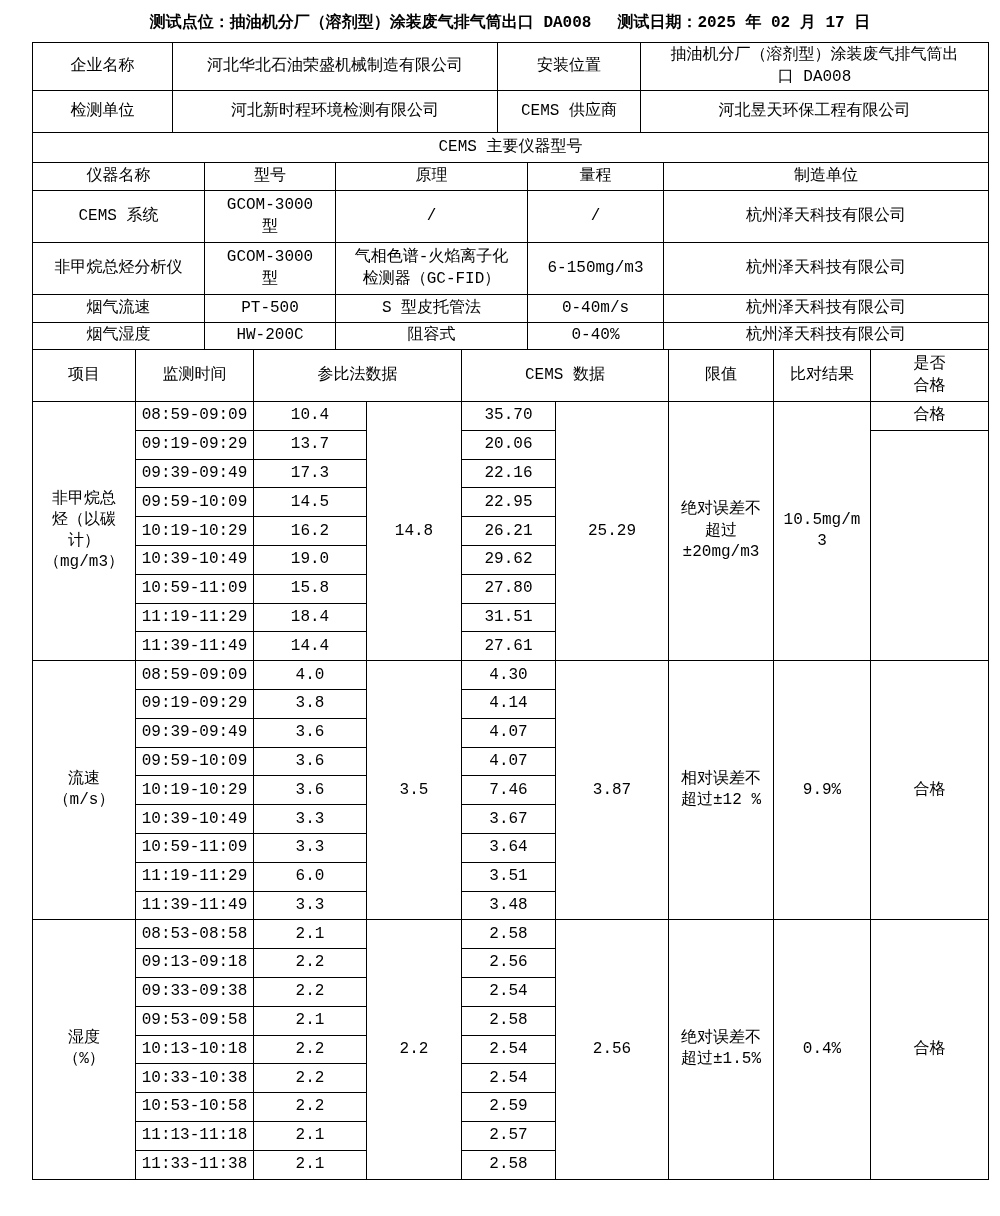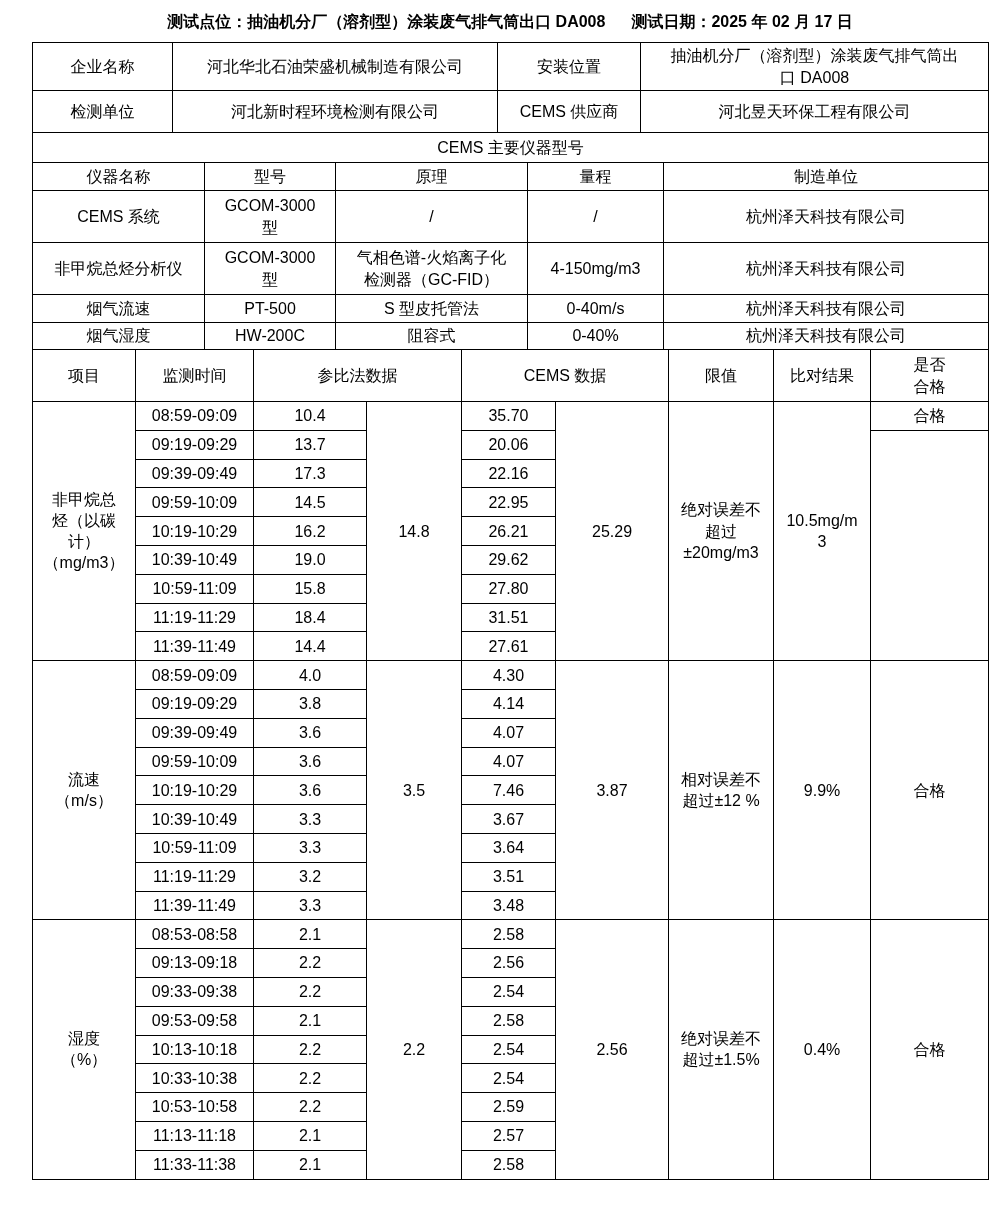--- a/index.html
+++ b/index.html
@@ -3,21 +3,21 @@
 <meta charset="utf-8">
 <style>
   * { box-sizing: border-box; margin: 0; padding: 0; }
   html, body {
     width: 1000px;
     background: #ffffff;
     color: #000000;
     font-family: "Liberation Sans", "DejaVu Sans", sans-serif;
   }
   body { height: 1216px; overflow: hidden; }
-  .page { padding: 6px 8px 0 32px; }
+  .page { padding: 6px 8px 0 32px; font-family: Liberation Mono, monospace; }
 
   .doc-title {
     width: 956px;
     text-align: center;
     font-weight: bold;
     font-size: 16px;
     padding: 6px 0 9px 0;
   }
   .doc-title .gap { display: inline-block; width: 26px; }
 
@@ -114,21 +114,21 @@
         <td>/</td>
         <td>/</td>
         <td>杭州泽天科技有限公司</td>
       </tr>
       <tr class="row-h52">
         <td>非甲烷总烃分析仪</td>
         <td>GCOM-3000
 型</td>
         <td>气相色谱-火焰离子化
 检测器（GC-FID）</td>
-        <td>4-150mg/m3</td>
+        <td>6-150mg/m3</td>
         <td>杭州泽天科技有限公司</td>
       </tr>
       <tr class="row-h28">
         <td>烟气流速</td>
         <td>PT-500</td>
         <td>S 型皮托管法</td>
         <td>0-40m/s</td>
         <td>杭州泽天科技有限公司</td>
       </tr>
       <tr class="row-h27">
@@ -262,21 +262,21 @@
           <td>3.3</td>
           <td>3.67</td>
         </tr>
         <tr>
           <td>10:59-11:09</td>
           <td>3.3</td>
           <td>3.64</td>
         </tr>
         <tr>
           <td>11:19-11:29</td>
-          <td>3.2</td>
+          <td>6.0</td>
           <td>3.51</td>
         </tr>
         <tr>
           <td>11:39-11:49</td>
           <td>3.3</td>
           <td>3.48</td>
         </tr>
         <tr>
           <td rowspan="9">湿度
 （%）</td>

